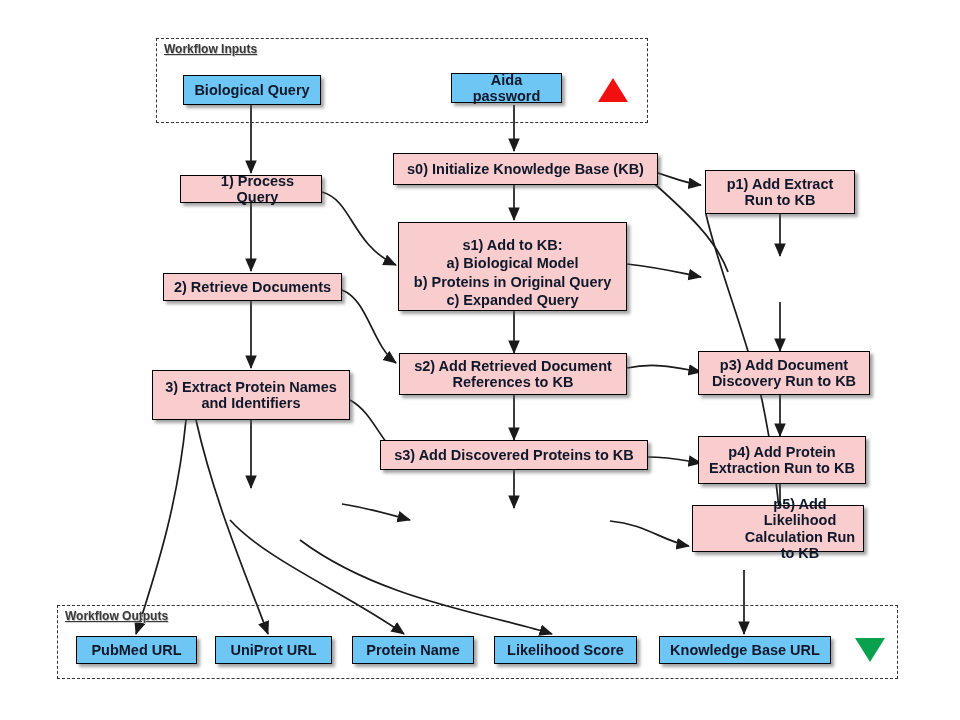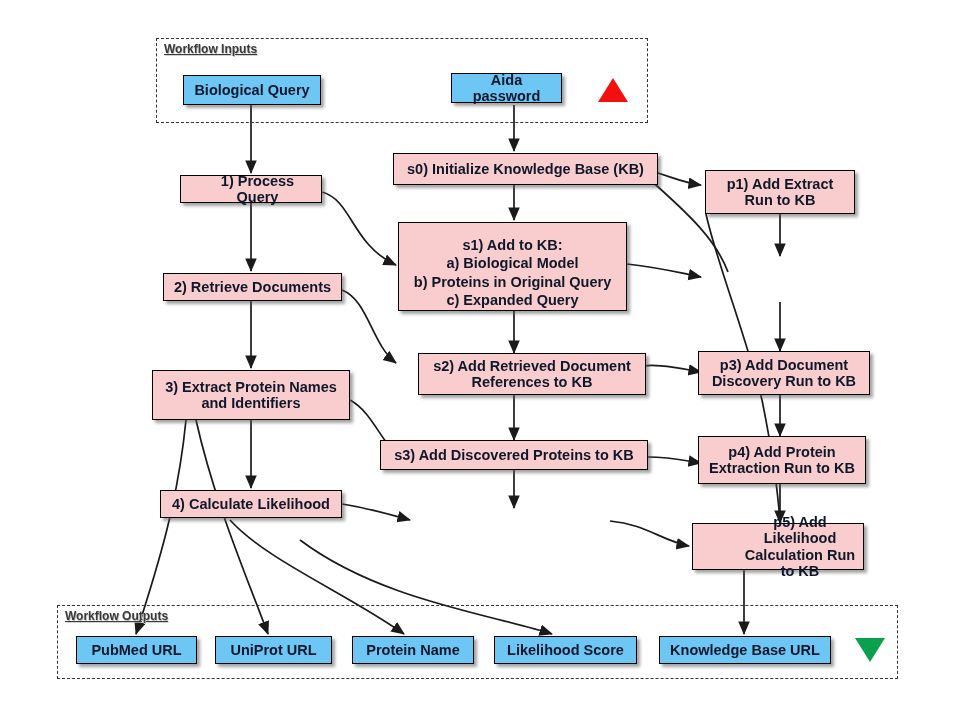--- a/index.html
+++ b/index.html
@@ -165,54 +165,51 @@
   <div class="node proc" style="left:180px; top:175px; width:142px; height:28px;padding-left:13px;">
     <span class="lbl">1) Process Query</span>
   </div>
   <div class="node proc" style="left:163px; top:273px; width:179px; height:28px;">
     <span class="lbl">2) Retrieve Documents</span>
   </div>
   <div class="node proc" style="left:152px; top:370px; width:198px; height:50px;">
     <span class="lbl">3) Extract Protein Names
 and Identifiers</span>
   </div>
-  <div class="node proc" style="left:160px; top:490px; width:182px; height:28px;">
-    <span class="lbl">4) Calculate Likelihood</span>
-  </div>
 
   <div class="node proc" style="left:383px; top:153px; width:265px; height:32px;margin-left:10px;">
     <span class="lbl">s0) Initialize Knowledge Base (KB)</span>
   </div>
   <div class="node proc list" style="left:398px; top:222px; width:229px; height:89px;">
     <span class="lbl">s1) Add to KB:
  a)   Biological Model
 b)   Proteins in Original Query
  c)   Expanded Query</span>
   </div>
-  <div class="node proc" style="left:418px; top:353px; width:228px; height:42px;">
+  <div class="node proc" style="left:399px; top:353px; width:228px; height:42px;">
     <span class="lbl">s2) Add Retrieved Document
 References to KB</span>
   </div>
   <div class="node proc" style="left:380px; top:440px; width:268px; height:30px;">
     <span class="lbl">s3) Add Discovered Proteins to  KB</span>
   </div>
 
   <div class="node proc" style="left:705px; top:170px; width:150px; height:44px;">
     <span class="lbl">p1) Add Extract
 Run to KB</span>
   </div>
   <div class="node proc" style="left:698px; top:351px; width:172px; height:44px;">
     <span class="lbl">p3) Add Document
 Discovery Run to KB</span>
   </div>
   <div class="node proc" style="left:698px; top:436px; width:168px; height:48px;">
     <span class="lbl">p4) Add Protein
 Extraction Run to KB</span>
   </div>
-  <div class="node proc" style="left:692px; top:523px; width:172px; height:47px;padding-left:44px;">
+  <div class="node proc" style="left:692px; top:505px; width:172px; height:47px;padding-left:44px;">
     <span class="lbl">p5) Add Likelihood
 Calculation Run to KB</span>
   </div>
 
   <div class="node io" style="left:76px; top:636px; width:121px; height:28px;">
     <span class="lbl">PubMed URL</span>
   </div>
   <div class="node io" style="left:215px; top:636px; width:117px; height:28px;">
     <span class="lbl">UniProt URL</span>
   </div>

